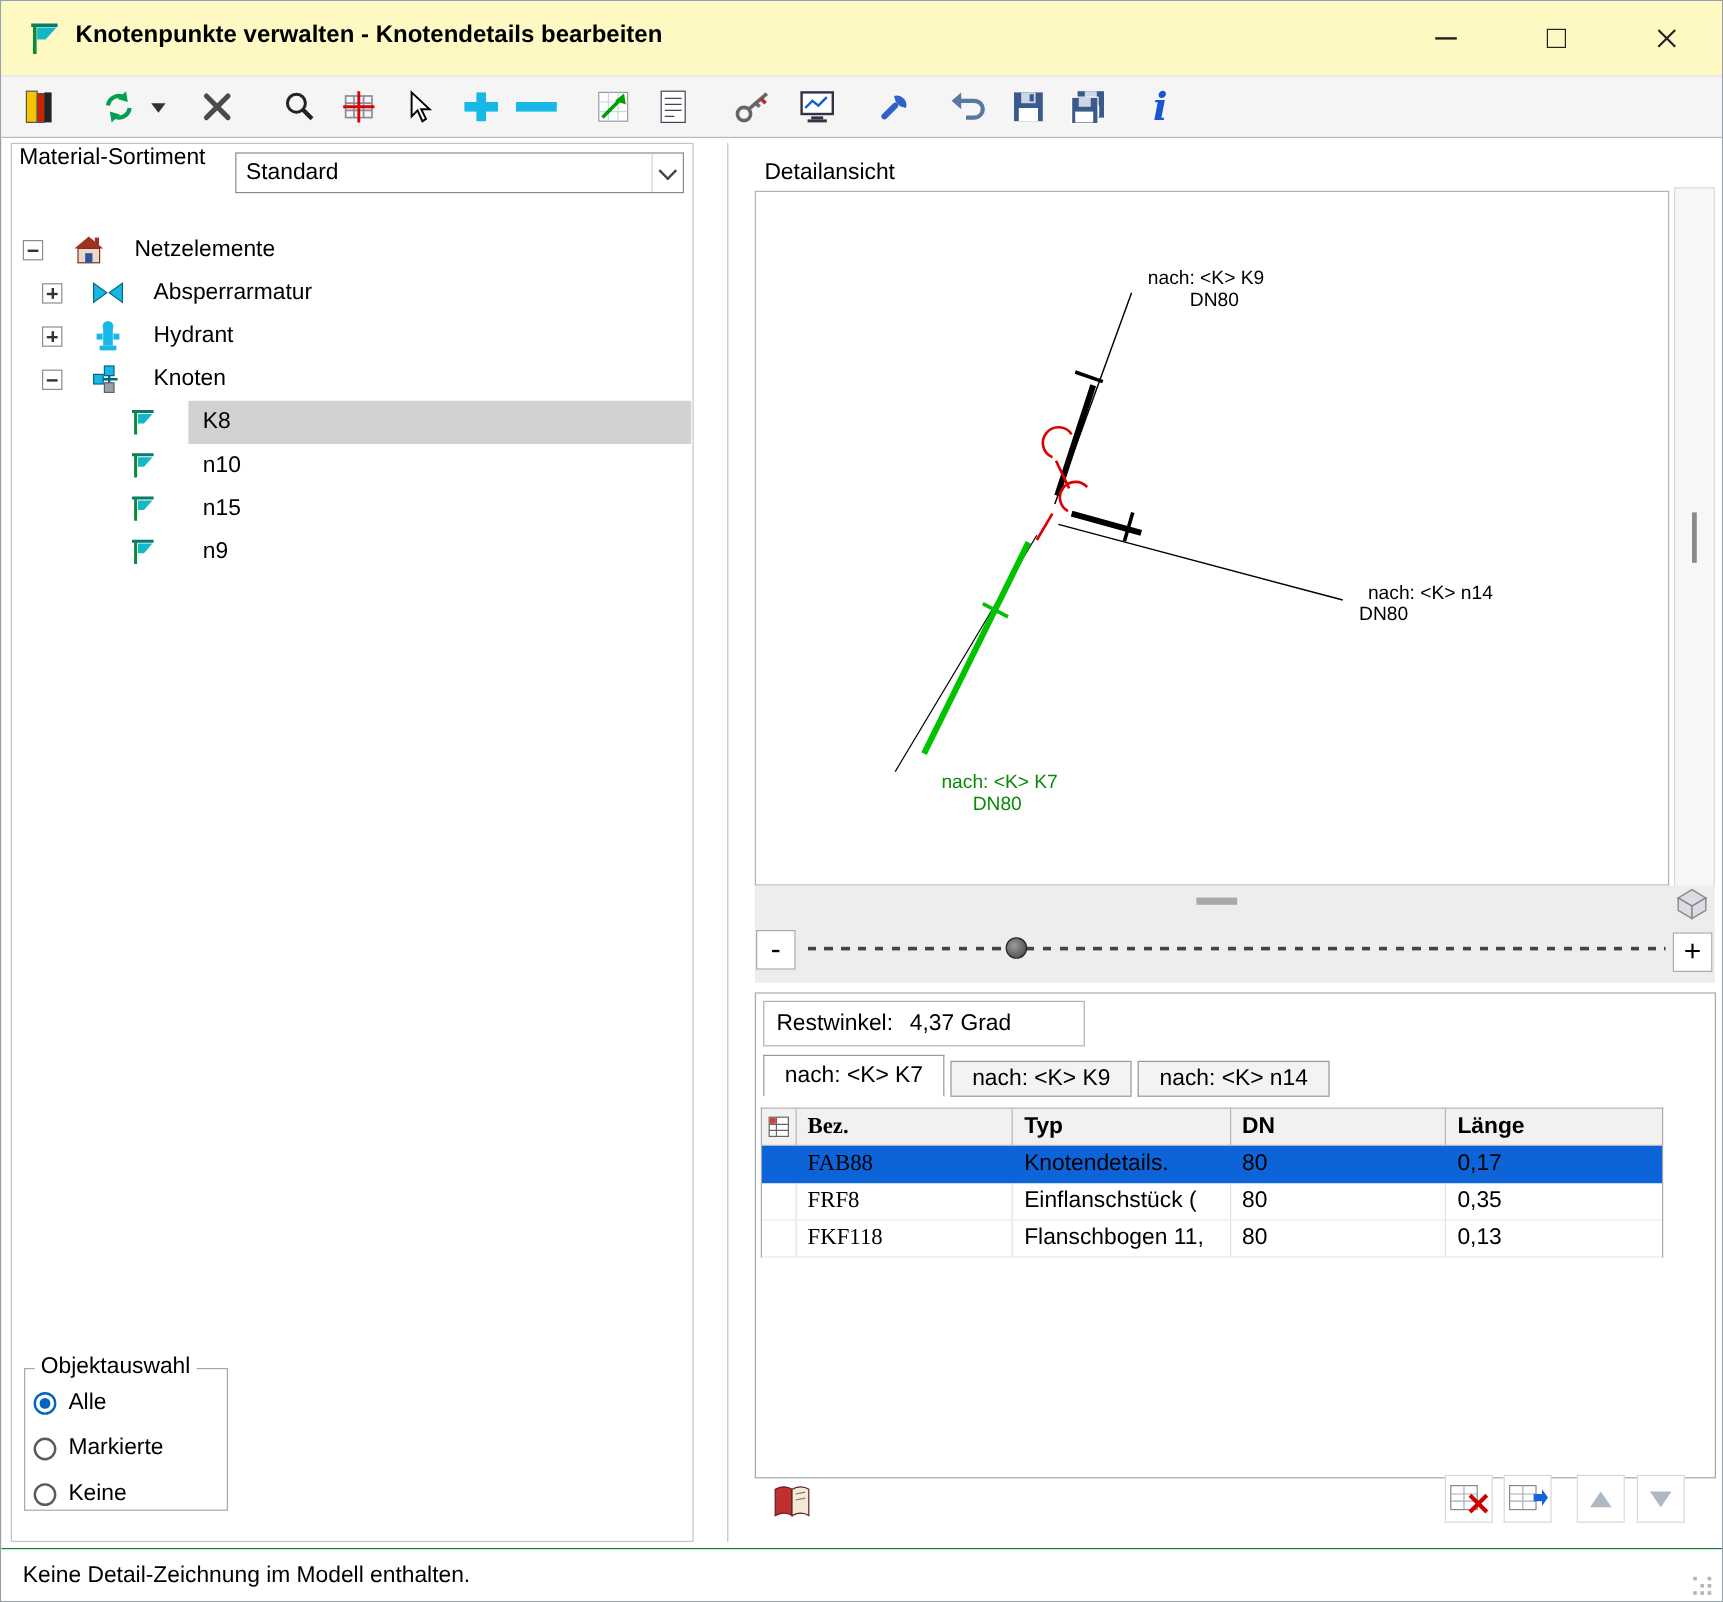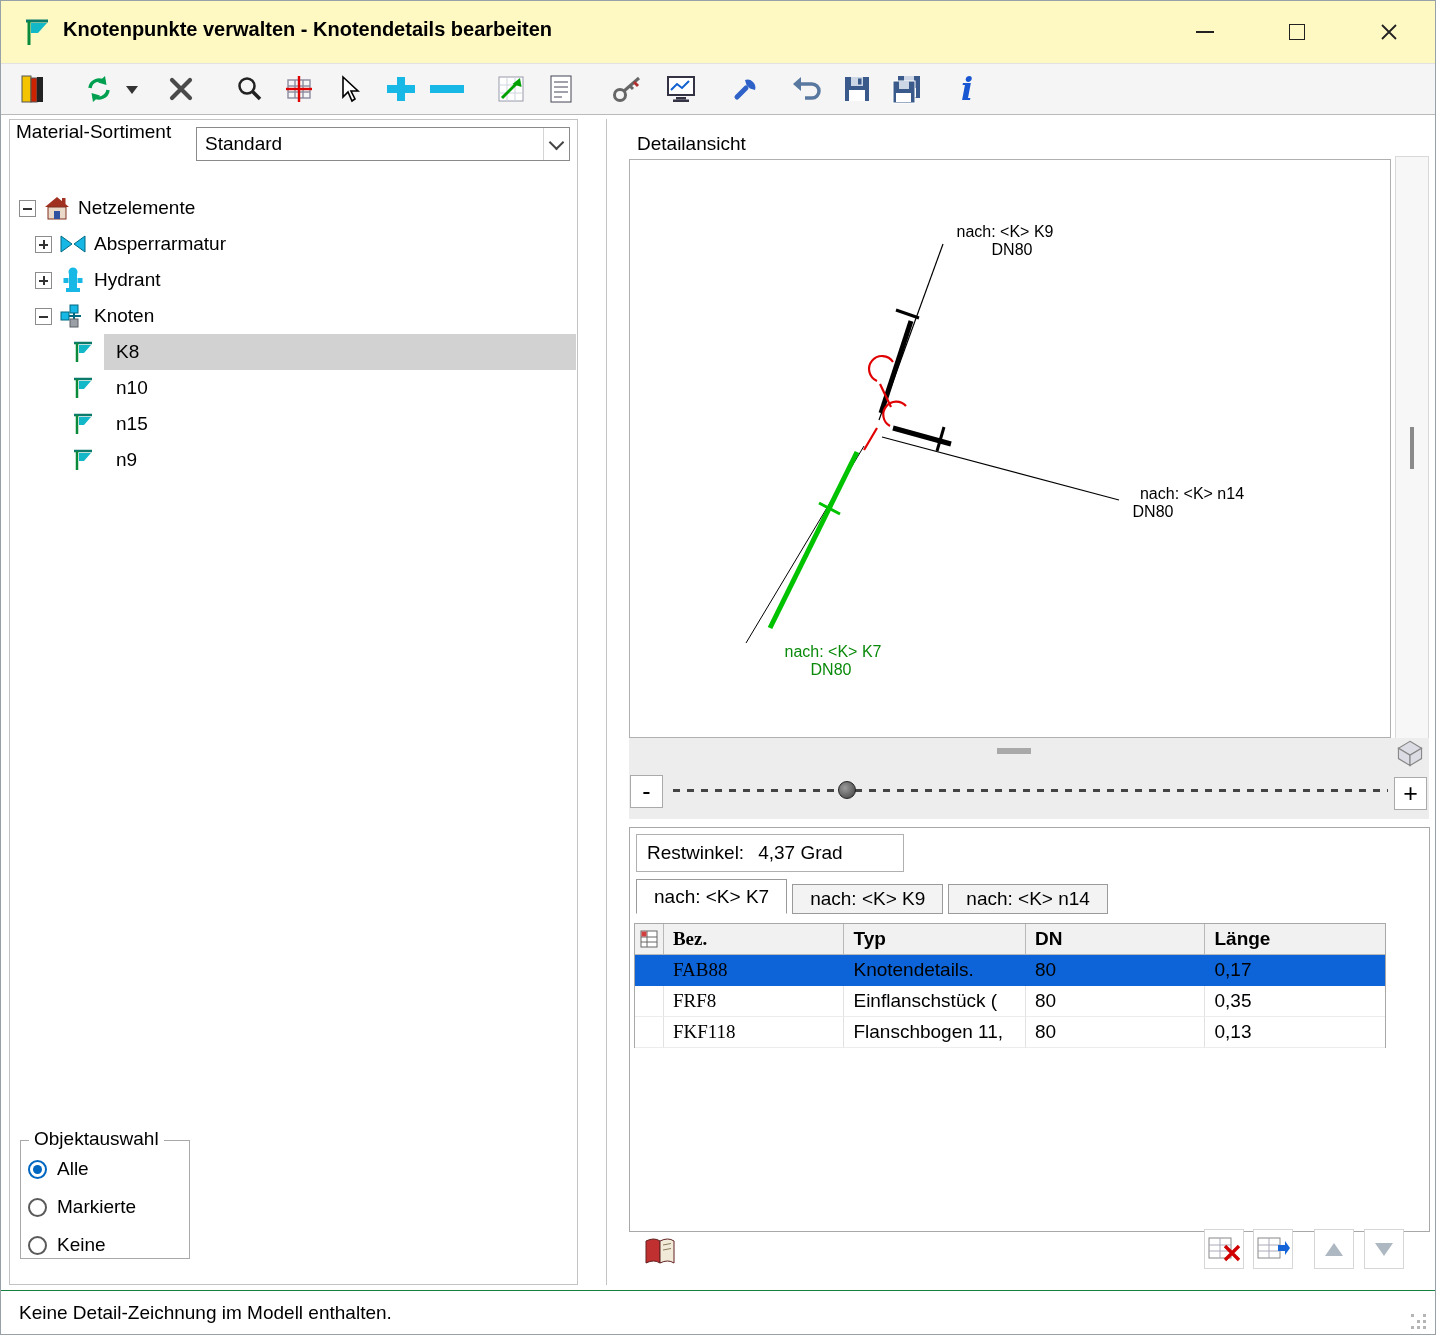--- a/index.html
+++ b/index.html
@@ -29,22 +29,22 @@
 
   
   .left-panel { position:absolute; left:8px; top:118px; width:569px; height:1166px; border:1px solid #c3c3c3; background:#fff; }
   .material-label { position:absolute; left:6px; top:1px; white-space:nowrap; }
   .combo { position:absolute; left:186px; top:7px; width:374px; height:34px; border:1px solid #8a8a8a; background:#fff; display:flex; align-items:center; }
   .combo-value { flex:1; padding-left:8px; }
   .combo-arrow { width:26px; height:100%; border-left:1px solid #d5d5d5; display:flex; align-items:center; justify-content:center; }
   .combo-arrow::before { content:""; width:9px; height:9px; border-right:2px solid #444; border-bottom:2px solid #444; transform:rotate(45deg); margin-top:-4px; }
 
   .tree { position:absolute; left:1px; top:70px; right:1px; }
-  .trow { height:36px; display:flex; align-items:center; gap:5px; }
-  .ind0 { padding-left:8px; } .ind1 { padding-left:24px; } .ind2 { padding-left:56px; }
+  .trow { height:36px; display:flex; align-items:center; gap:22px; }
+  .ind0 { padding-left:8px; } .ind1 { padding-left:24px; } .ind2 { padding-left:92px; }
   .expander { width:17px; height:17px; border:1px solid #8c8c8c; background:#fff; position:relative; flex:none; }
   .expander::before { content:""; position:absolute; left:3px; right:3px; top:7px; height:2px; background:#333; }
   .expander.plus::after { content:""; position:absolute; top:3px; bottom:3px; left:7px; width:2px; background:#333; }
   .tree-ico { flex:none; display:flex; align-items:center; justify-content:center; width:32px; }
   .sel-band { flex:1; align-self:stretch; display:flex; align-items:center; padding-left:12px; }
   .sel-band.selected { background:#d2d2d2; }
 
   .groupbox { position:absolute; left:10px; top:1020px; width:170px; height:119px; border:1px solid #a8a8a8; }
   .legend { position:absolute; top:-13px; left:8px; background:#fff; padding:0 5px; white-space:nowrap; }
   .radio-row { display:flex; align-items:center; gap:10px; height:36px; padding-left:7px; margin-top:2px; }

